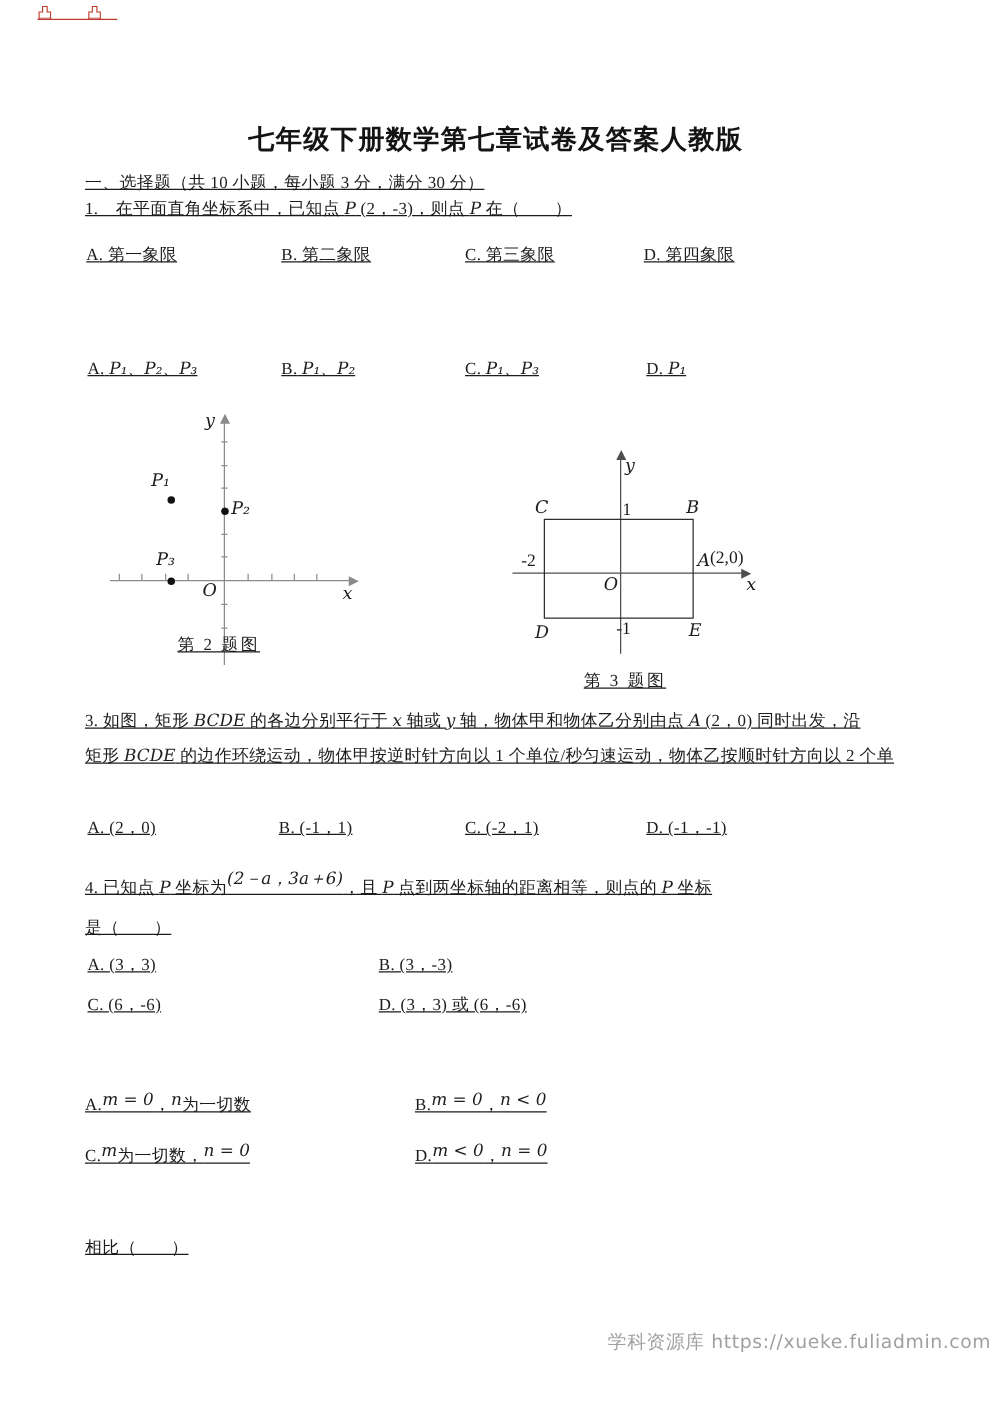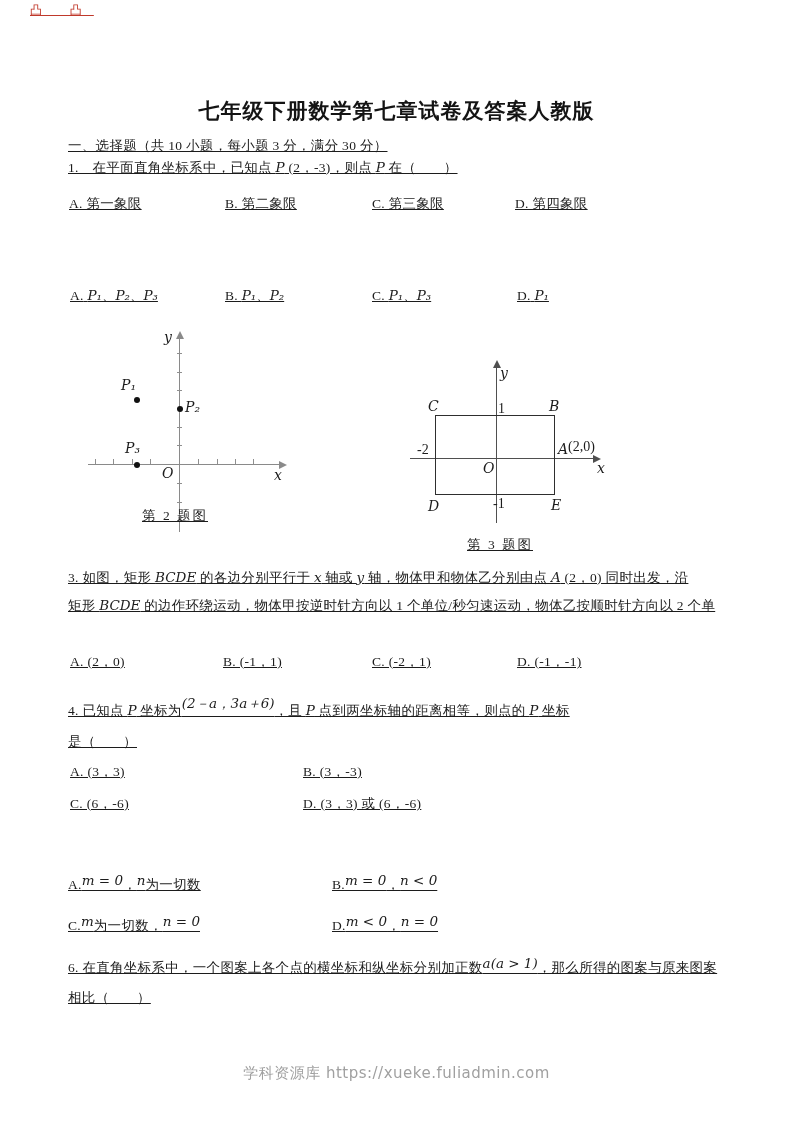--- a/index.html
+++ b/index.html
@@ -15,21 +15,21 @@
   .supsm { position: relative; top: -4px; }
   .title {
     position: absolute; left: 0; top: 97px; width: 100%; text-align: center;
     font-family: "Liberation Serif", "DejaVu Serif", serif; font-weight: 700;
     font-size: 21px; color: #141414; letter-spacing: 1px;
   }
   .corner { color: #c0392b; font-size: 12px; letter-spacing: 12px;
             font-family: "DejaVu Sans", sans-serif; }
   .cap { letter-spacing: 2px; }
   .footer {
-    position: absolute; left: 0; top: 1064px; width: 100%; text-align: center;
+    position: absolute; left: 0; top: 1064px; width: 100%; text-align: right;
     font-family: "DejaVu Sans", "Liberation Sans", sans-serif;
     font-size: 15px; color: #a0a0a0; letter-spacing: 0.5px;
   }
   
   .fig { position: absolute; }
   .h   { position: absolute; height: 1px; }
   .v   { position: absolute; width: 1px; }
   .ax2 { background: #8a8a8a; }
   .ax3 { background: #4f4f4f; }
   .tickx { position: absolute; width: 1px; height: 5px; background: #8f8f8f; }
@@ -135,18 +135,17 @@
   <div class="ln" style="left:70px;top:764px">A. (3，3)</div>
   <div class="ln" style="left:303px;top:764px">B. (3，-3)</div>
   <div class="ln" style="left:70px;top:796px">C. (6，-6)</div>
   <div class="ln" style="left:303px;top:796px">D. (3，3) 或 (6，-6)</div>
 
   <div class="ln" style="left:68px;top:876px"><span>A.</span><i class="m supsm">m = 0</i><span>，</span><i class="m supsm">n</i><span>为一切数</span></div>
   <div class="ln" style="left:332px;top:876px"><span>B.</span><i class="m supsm">m = 0</i><span>，</span><i class="m supsm">n &lt; 0</i></div>
   <div class="ln" style="left:68px;top:917px"><span>C.</span><i class="m supsm">m</i><span>为一切数，</span><i class="m supsm">n = 0</i></div>
   <div class="ln" style="left:332px;top:917px"><span>D.</span><i class="m supsm">m &lt; 0</i><span>，</span><i class="m supsm">n = 0</i></div>
 
-  <div class="ln" style="left:68px;top:959px"><span>6. 在直角坐标系中，一个图案上各个点的横坐标和纵坐标分别加正数</span><i class="m supsm">a(a &gt; 1)</i><span>，那么所得的图案与原来图案</span></div>
   <div class="ln" style="left:68px;top:990px">相比（　　）</div>
 
   <div class="footer">学科资源库 https://xueke.fuliadmin.com</div>
 
 </div>
 
 </body></html>

